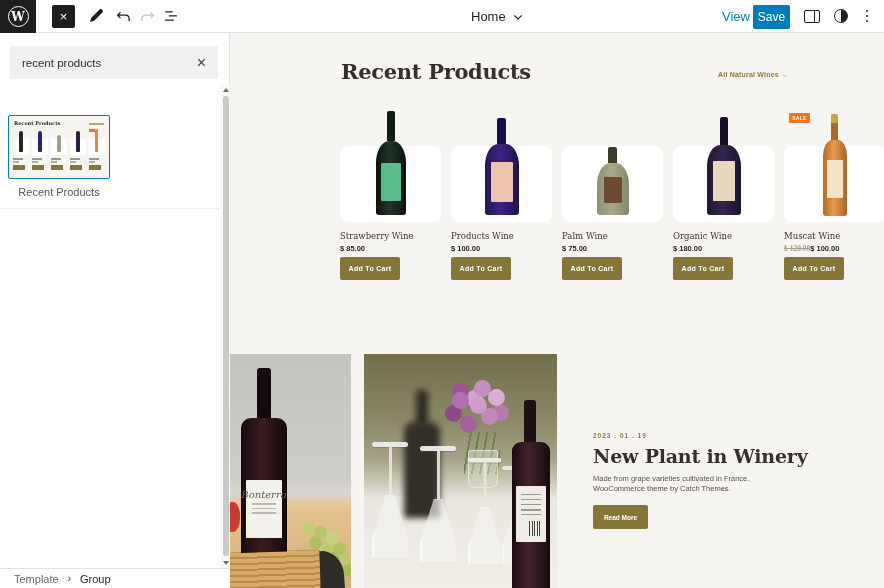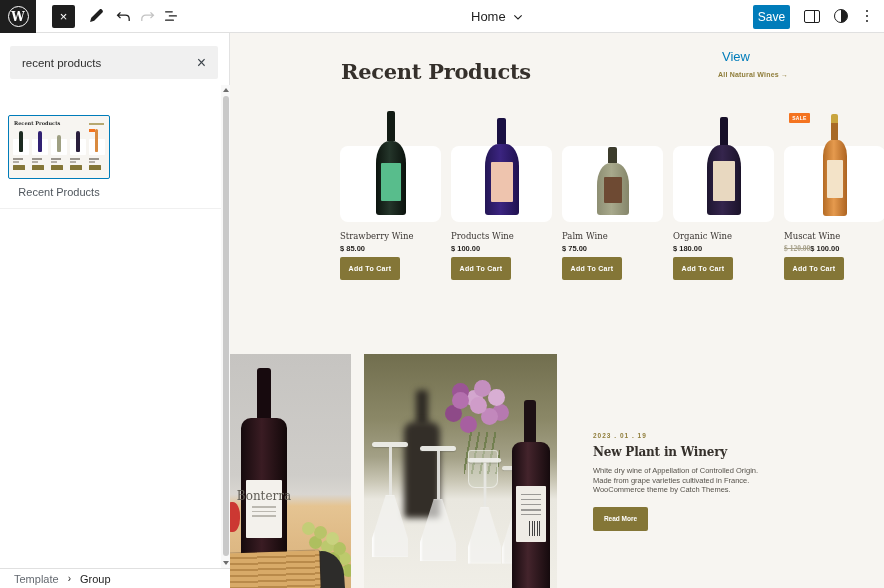--- a/index.html
+++ b/index.html
@@ -13,21 +13,21 @@
   .wp-logo .circ { width:21px; height:21px; border:1.5px solid #fff; border-radius:50%; display:flex; align-items:center; justify-content:center;
     font-family:"DejaVu Serif", serif; font-weight:bold; font-size:12px; color:#fff; }
   .tb-btn { position:absolute; top:4px; width:24px; height:24px; display:flex; align-items:center; justify-content:center; border-radius:2px; cursor:pointer; }
   .close-btn { left:52px; top:5px; width:23px; height:23px; background:#1e1e1e; color:#fff; font-size:13px; line-height:1; }
   .pencil-btn { left:84px; }
   .undo-btn { left:111px; }
   .redo-btn { left:135px; }
   .listview-btn { left:159px; }
   .doc-switcher { position:absolute; left:463px; top:0; height:33px; display:flex; align-items:center; gap:4px; cursor:pointer; }
   .doc-title { font-size:13px; color:#1e1e1e; font-weight:400;margin-left:8px; }
-  .view-link { position:absolute; left:722px; top:0; height:33px; display:flex; align-items:center; font-size:13px; color:#007cba; cursor:pointer;margin-top:40px; }
+  .view-link { position:absolute; left:722px; top:0; height:33px; display:flex; align-items:center; font-size:13px; color:#007cba; cursor:pointer; }
   .save-btn { position:absolute; left:753px; top:5px; width:37px; height:24px; background:#007cba; color:#fff; font-size:12px;
     border:none; border-radius:2px; display:flex; align-items:center; justify-content:center; cursor:pointer; }
   .panel-btn { left:800px; }
   .panel-glyph { width:16px; height:13px; border:1.5px solid #1e1e1e; border-radius:2px; position:relative; }
   .panel-glyph .vline { position:absolute; right:4px; top:0; width:1.5px; height:100%; background:#1e1e1e; }
   .styles-btn { left:829px; }
   .styles-glyph { width:14px; height:14px; border:1.5px solid #1e1e1e; border-radius:50%; background:linear-gradient(90deg,#fff 50%,#1e1e1e 50%); }
   .more-btn { left:855px; }
   .dots { display:flex; flex-direction:column; gap:2.5px; }
   .dots i { width:2.6px; height:2.6px; background:#1e1e1e; border-radius:50%; }
@@ -121,21 +121,21 @@
   
   .photo { position:absolute; top:321px; height:234px; overflow:hidden; cursor:pointer; }
   .photo1 { left:0; width:121px;
     background:linear-gradient(180deg,#c6c4c1 0%,#cfcdc9 52%,#d9d6d1 60%,#e5c492 65%,#dfba86 80%,#d6b07a 100%); }
   .p1-strawberry { position:absolute; left:-6px; top:148px; width:16px; height:30px; background:#cc3832; border-radius:45%; }
   .p1-neck { position:absolute; left:27px; top:14px; width:14px; height:56px; background:#170a0e; border-radius:3px 3px 0 0; }
   .p1-body { position:absolute; left:11px; top:64px; width:46px; height:150px; border-radius:10px 10px 2px 2px;
     background:linear-gradient(90deg,#150a0d,#3a1c23 45%,#120809); }
   .p1-label { position:absolute; left:16px; top:126px; width:36px; height:58px; background:#f3f1ec; border-radius:1px;
     display:flex; flex-direction:column; align-items:center; padding-top:9px; gap:3px; }
-  .p1-label .script { font-family:"DejaVu Serif", serif; font-size:12px; color:#5f5c55; }
+  .p1-label .script { font-family:"DejaVu Serif", serif; font-style:italic; font-size:10px; color:#5f5c55; }
   .p1-label .tline { width:24px; height:1.5px; background:#8c8880; opacity:.55; }
   .p1-grapes { position:absolute; left:72px; top:168px; width:13px; height:13px; border-radius:50%; background:#c3cd77;
     box-shadow:12px 4px 0 #b8c469, 24px 10px 0 #c8d27e, 7px 14px 0 #aebf5f, 19px 18px 0 #bcc96e, 31px 20px 0 #b2c263,
       13px 28px 0 #c3cd77, 25px 30px 0 #a9ba58, 36px 30px 0 #bdca6c, 30px 42px 0 #b4c465, 40px 42px 0 #a9ba58; }
   .p1-plate { position:absolute; left:-14px; top:200px; width:128px; height:44px; background:#2d2c2a; border-radius:40% 18% 0 0/46px 26px 0 0;
     transform:rotate(-4deg); }
   .p1-crackers { position:absolute; left:-6px; top:198px; width:96px; height:38px; transform:rotate(-2deg); border-radius:2px;
     background:repeating-linear-gradient(180deg,#d8aa68 0 4px,#b98a4a 4px 6px); box-shadow:0 0 0 1px rgba(60,40,20,.25); }
 
   .photo2 { left:134px; width:193px;
@@ -161,21 +161,21 @@
     background:linear-gradient(90deg,#170b0f,#44242c 42%,#150a0d); }
   .p2-label { position:absolute; left:152px; top:132px; width:30px; height:56px; background:#efece6; border-radius:1px; }
   .p2-label .llines { position:absolute; left:5px; top:8px; width:20px; height:22px;
     background:repeating-linear-gradient(180deg,rgba(70,70,70,.5) 0 1.5px,transparent 1.5px 5px); }
   .p2-barcode { position:absolute; right:4px; bottom:6px; width:13px; height:15px;
     background:repeating-linear-gradient(90deg,#444 0 1px,transparent 1px 2.5px); }
 
   
   .post { position:absolute; left:363px; top:399px; width:240px; }
   .post-date { font-size:6.5px; font-weight:bold; letter-spacing:1px; color:#8f7d3a; }
-  .post-title { margin-top:6px; font-family:"DejaVu Serif", serif; font-weight:bold; font-size:12px; color:#35302b; letter-spacing:-.2px; }
+  .post-title { margin-top:6px; font-family:"DejaVu Serif", serif; font-weight:bold; font-size:19px; color:#35302b; letter-spacing:-.2px; }
   .post-body { margin-top:7px; font-size:7.5px; line-height:9.6px; color:#56524b; }
   .read-more { margin-top:12px; width:55px; height:24px; background:#847637; color:#fff; border:none; border-radius:2px;
     font-size:6.5px; font-weight:bold; display:flex; align-items:center; justify-content:center; cursor:pointer;
     font-family:"Liberation Sans", sans-serif; }
 </style>
 </head>
 <body>
 
 <div class="screen">
 
@@ -422,21 +422,20 @@
       <div class="p2-label">
         <div class="llines"></div>
           <div class="p2-barcode"></div>
       </div>
     </div>
 
     <div class="post">
       <div class="post-date">2023 . 01 . 19</div>
       <div class="post-title">New Plant in Winery</div>
       <div class="post-body">
-        <div>White dry wine of Appellation of Controlled Origin.</div>
         <div>Made from grape varieties cultivated in France.</div>
         <div>WooCommerce theme by Catch Themes.</div>
       </div>
       <button class="read-more">Read More</button>
     </div>
 
   </div>
 </div>
 
 </body></html>

